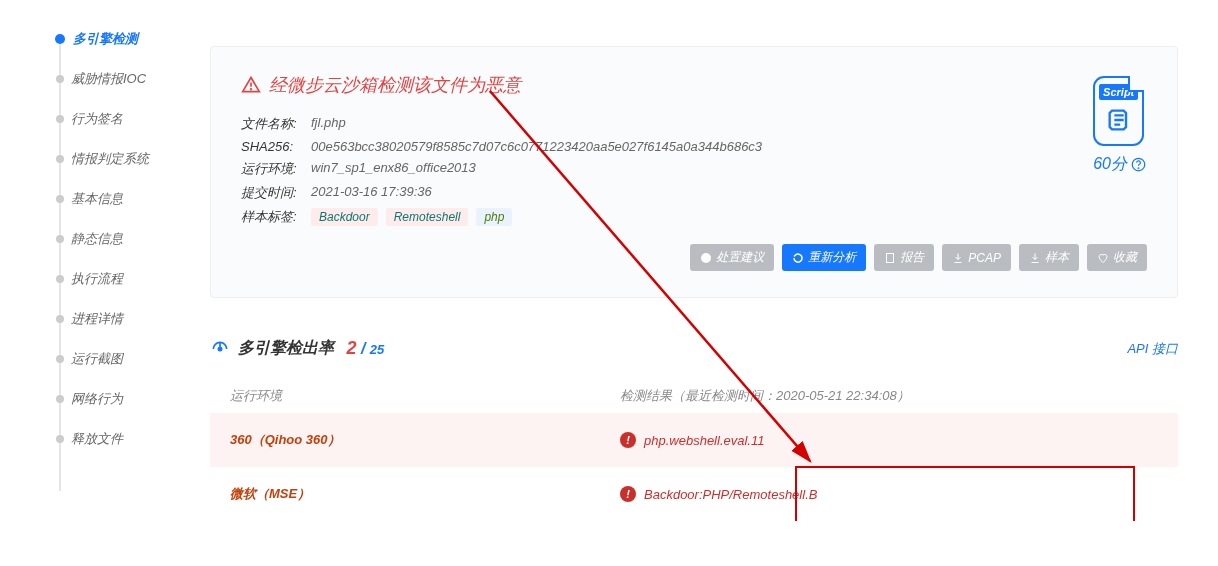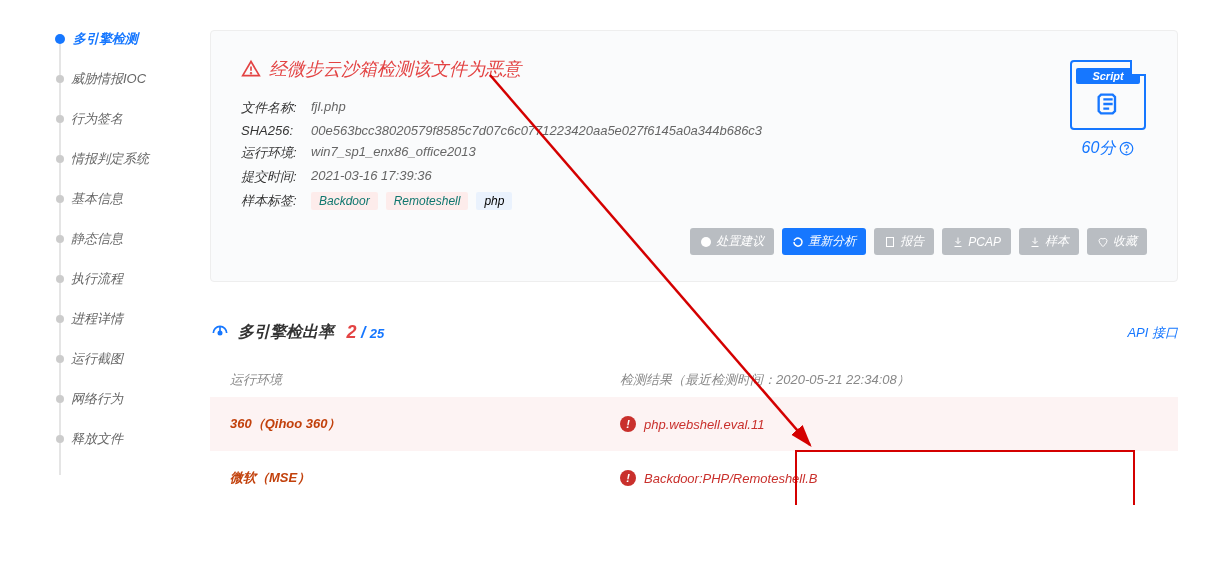--- a/index.html
+++ b/index.html
@@ -7,33 +7,33 @@
   .page { display: flex; width: 1218px; font-style: italic; }
   
   .sidebar { width: 180px; padding: 30px 0 0 50px; position: relative; }
   .timeline { position: absolute; left: 59px; top: 44px; bottom: 30px; width: 2px; background: #e5e5e5; }
   .nav-item { display: flex; align-items: center; margin-bottom: 22px; cursor: pointer; position: relative; }
   .nav-dot { width: 8px; height: 8px; border-radius: 50%; background: #ccc; margin-right: 13px; z-index: 1; position: relative; left: 6px; }
   .nav-item.active .nav-dot { background: #1677ff; width: 10px; height: 10px; left: 5px; }
   .nav-item.active .nav-label { color: #1677ff; font-weight: bold; }
   .nav-label { color: #666; font-size: 13px; }
   
-  .main { flex: 1; padding: 30px 40px 0 30px; position: relative; }
+  .main { flex: 1; padding: 30px 40px 0 30px; position: relative; margin-top: 16px; }
   .card { border: 1px solid #eee; border-radius: 4px; padding: 26px 30px; background: #fafbfc; margin-bottom: 40px; }
   .alert-title { display: flex; align-items: center; color: #e34343; font-size: 18px; font-weight: 500; margin-bottom: 18px; }
   .alert-title svg { margin-right: 8px; }
   .meta-row { display: flex; margin-bottom: 6px; font-size: 13px; }
   .meta-label { width: 70px; color: #333; font-weight: 500; }
   .meta-value { color: #666; }
   .tags { display: flex; gap: 8px; }
   .tag { padding: 2px 8px; border-radius: 2px; font-size: 12px; }
   .tag-red { background: #fdeceb; color: #0f766e; }
-  .tag-blue { background: #eaf2fd; color: #000000; }
+  .tag-blue { background: #eaf2fd; color: #4d7c0f; }
   .score-box { position: absolute; right: 72px; top: 60px; text-align: center; }
-  .script-icon { width: 76px; height: 70px; border: 2px solid #1677ff; border-radius: 4px; position: relative; margin-bottom: 8px; }
+  .script-icon { width: 51px; height: 70px; border: 2px solid #1677ff; border-radius: 11px; position: relative; margin-bottom: 8px; }
   .script-icon::before { content: ""; position: absolute; top: -2px; right: -2px; width: 14px; height: 14px; background: #fafbfc; border-left: 2px solid #1677ff; border-bottom: 2px solid #1677ff; }
   .script-bar { background: #1677ff; color: #fff; font-size: 11px; font-weight: bold; padding: 2px 0; text-align: center; margin: 6px 4px 0; border-radius: 2px; }
   .script-scroll { margin: 6px auto 0; }
   .score-text { color: #1677ff; font-size: 16px; display: flex; align-items: center; justify-content: center; gap: 4px; }
   .btn-row { display: flex; gap: 8px; justify-content: flex-end; margin-top: 18px; }
   .btn { padding: 5px 10px; border-radius: 3px; font-size: 12px; display: inline-flex; align-items: center; gap: 4px; cursor: pointer; }
   .btn-gray { background: #b9bdc2; color: #fff; }
   .btn-blue { background: #1677ff; color: #fff; }
   
   .section-head { display: flex; align-items: center; justify-content: space-between; margin-bottom: 20px; }

